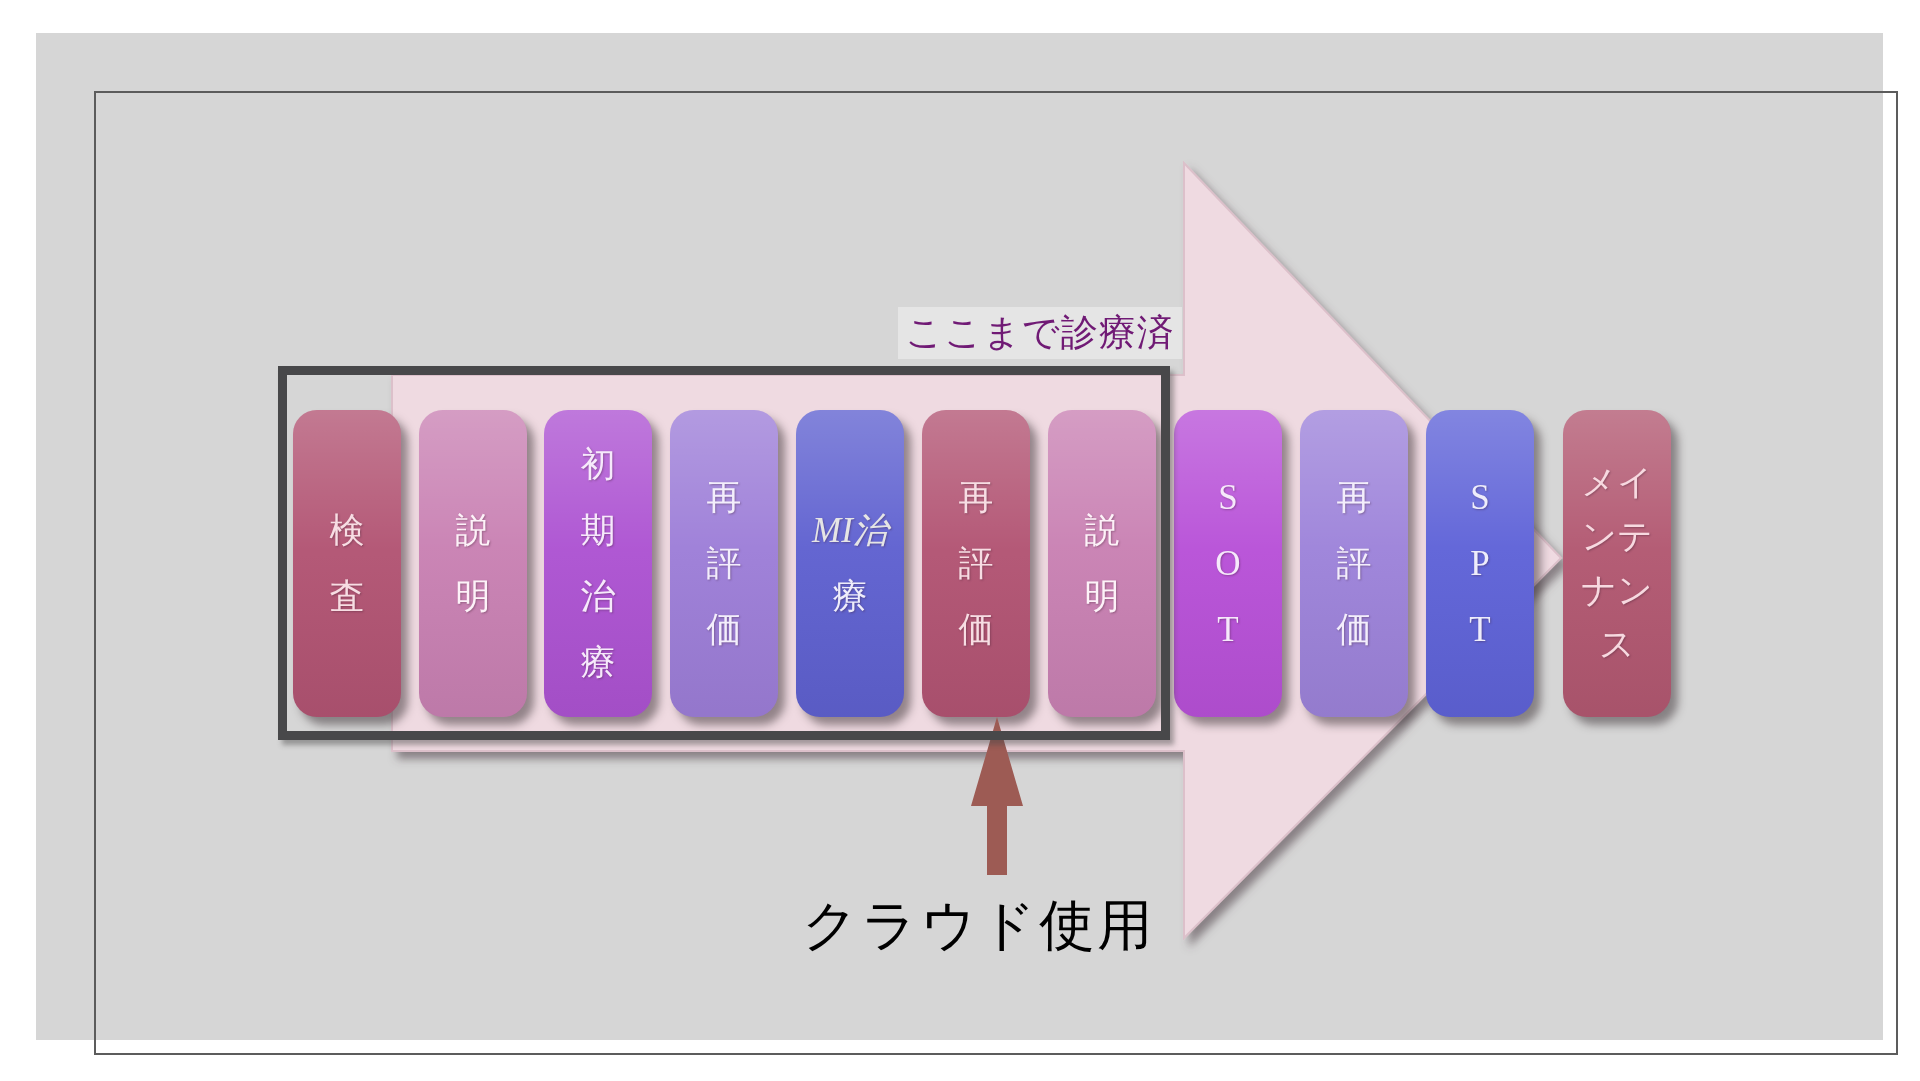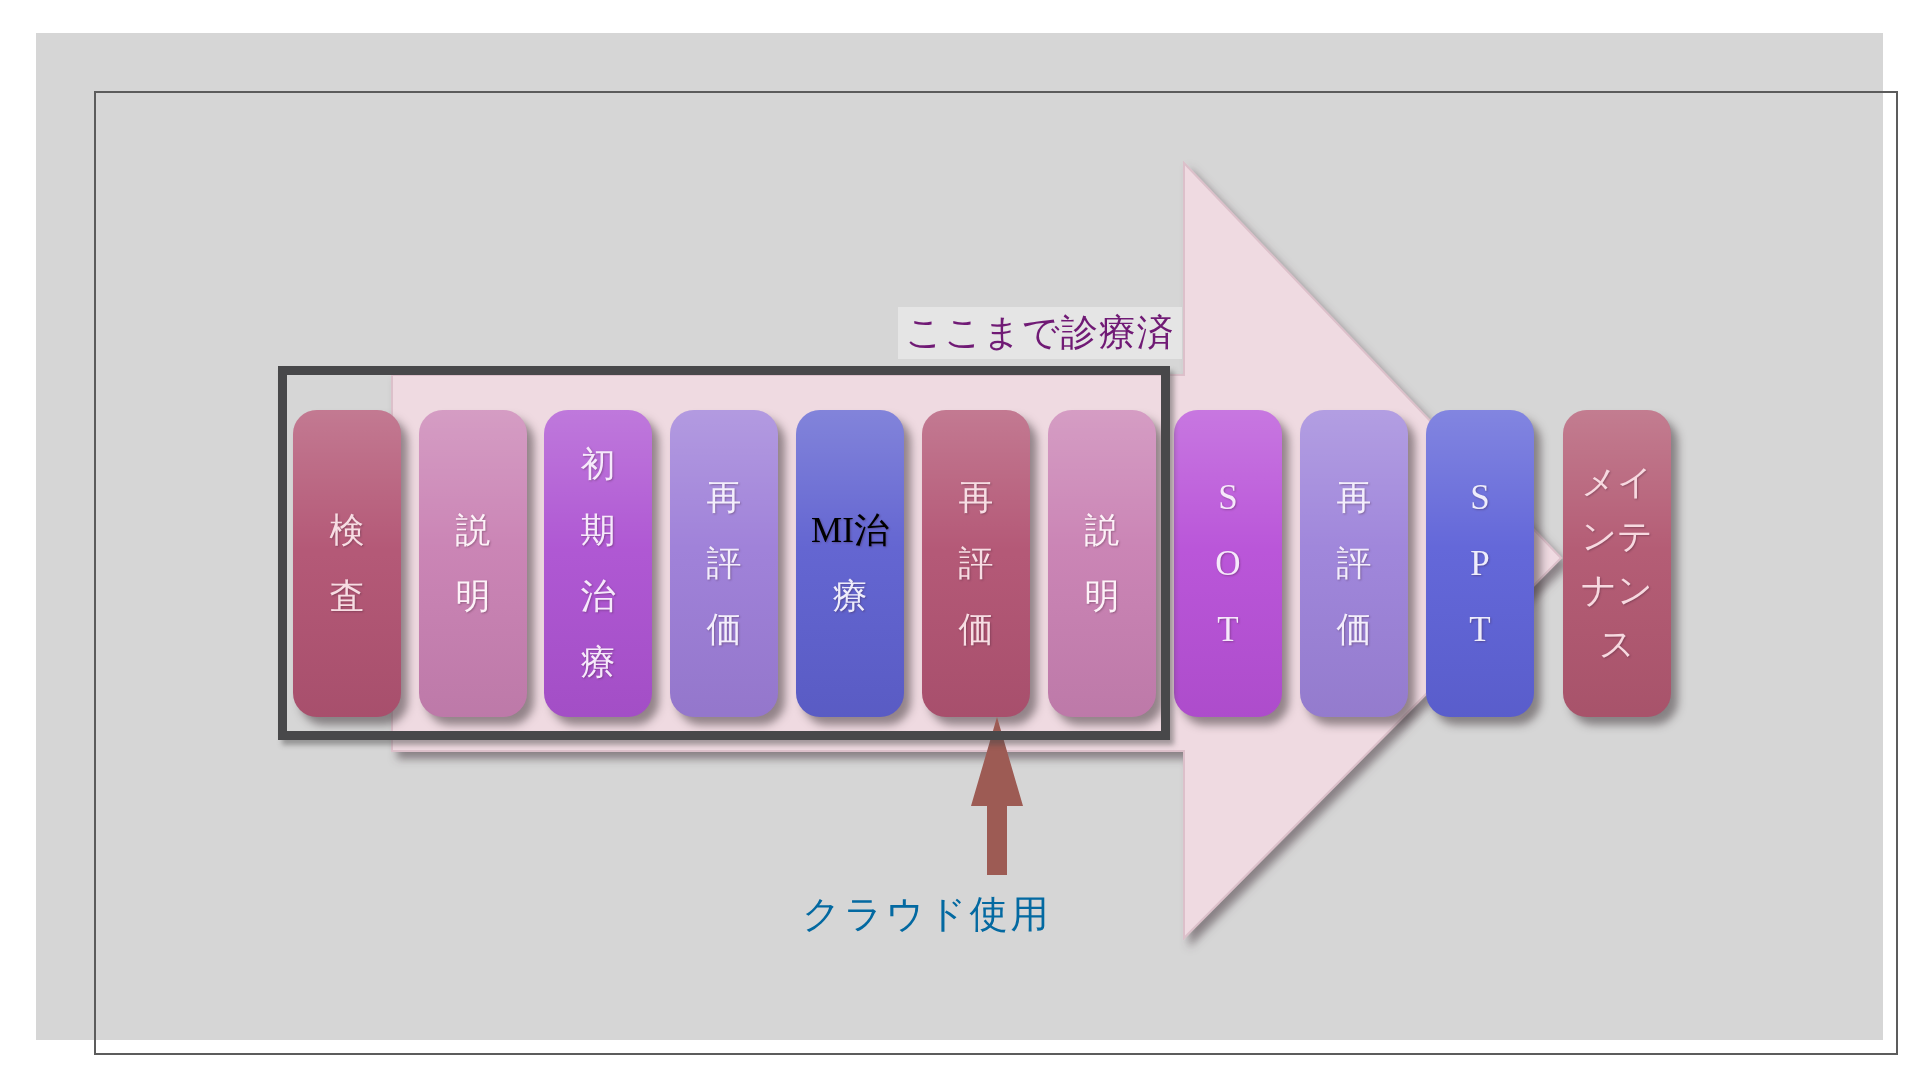--- a/index.html
+++ b/index.html
@@ -45,21 +45,21 @@
     box-shadow:4px 5px 5px rgba(70,70,70,0.45);pointer-events:none;
   }
   .treated-label{
     position:absolute;left:862px;top:274px;width:284px;height:52px;z-index:5;
     background:rgba(255,255,255,0.38);
     font-size:37px;color:#701a75;letter-spacing:1px;
     display:flex;align-items:center;justify-content:center;white-space:nowrap;
   }
   .cloud-label{
     position:absolute;left:766px;top:856px;z-index:5;
-    font-size:38px;color:#0369a1;letter-spacing:3px;white-space:nowrap;
+    font-size:55px;color:#000000;letter-spacing:3px;white-space:nowrap;
   }
 </style>
 </head>
 <body>
 
 <div class="page">
   <div class="slide">
 
     <svg class="arrow-svg" viewBox="0 0 1920 1081">
       <defs>
@@ -89,21 +89,21 @@
           <div class="line" style="line-height: 66px; color: rgb(246, 233, 251);">療</div>
         </div>
         <div class="step" style="left: 634px; background: rgb(157, 126, 216);">
           <div class="grad"></div>
           <div class="line" style="line-height: 66px; color: rgb(243, 238, 252);">再</div>
           <div class="line" style="line-height: 66px; color: rgb(243, 238, 252);">評</div>
           <div class="line" style="line-height: 66px; color: rgb(243, 238, 252);">価</div>
         </div>
         <div class="step" style="left: 760px; background: rgb(95, 97, 208);">
           <div class="grad"></div>
-          <div class="line" style="line-height: 66px; color: #000000;">MI治</div>
+          <div class="line" style="line-height: 66px; color: #e5e5e5; font-style: italic;">MI治</div>
           <div class="line" style="line-height: 66px; color: rgb(238, 237, 251);">療</div>
         </div>
         <div class="step" style="left: 886px; background: rgb(178, 84, 115);">
           <div class="grad"></div>
           <div class="line" style="line-height: 66px; color: rgb(247, 221, 227);">再</div>
           <div class="line" style="line-height: 66px; color: rgb(247, 221, 227);">評</div>
           <div class="line" style="line-height: 66px; color: rgb(247, 221, 227);">価</div>
         </div>
         <div class="step" style="left: 1012px; background: rgb(201, 129, 179);">
           <div class="grad"></div>

